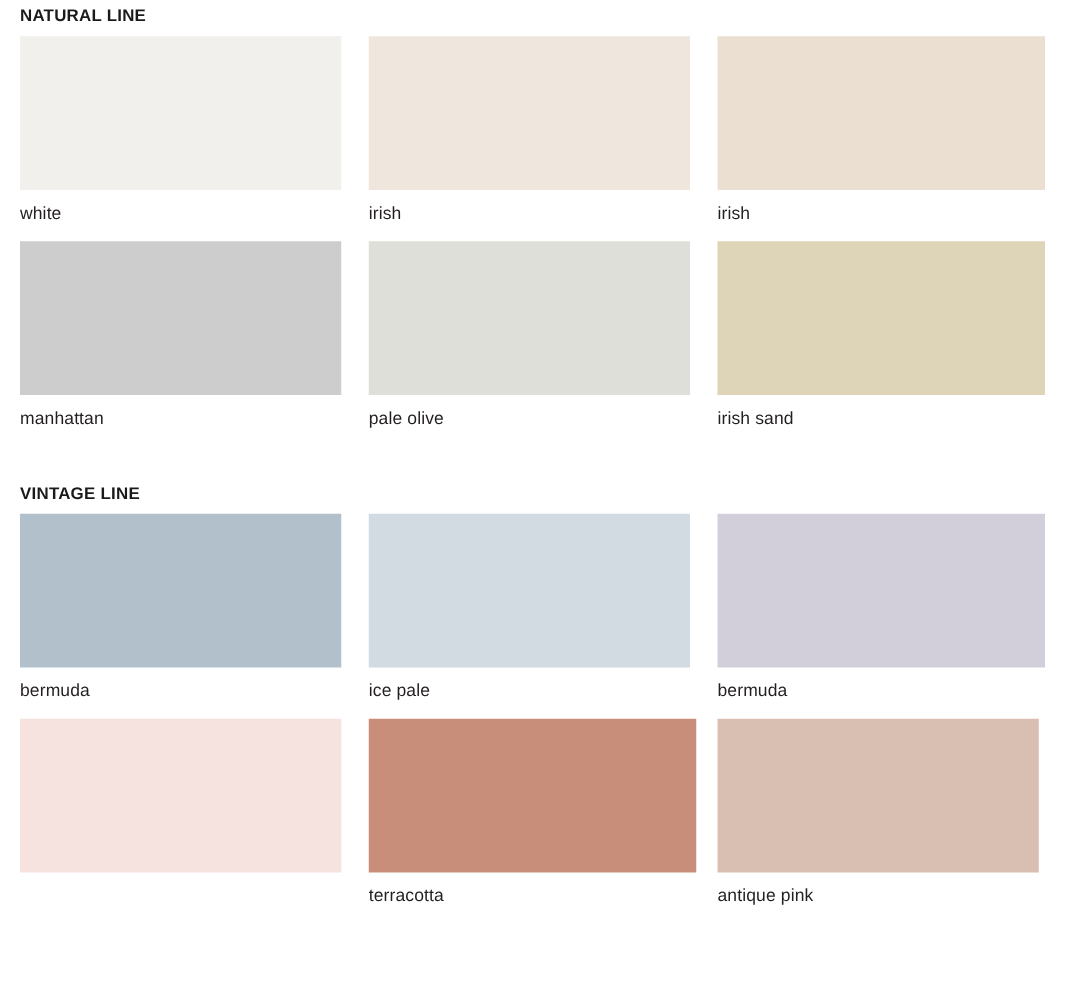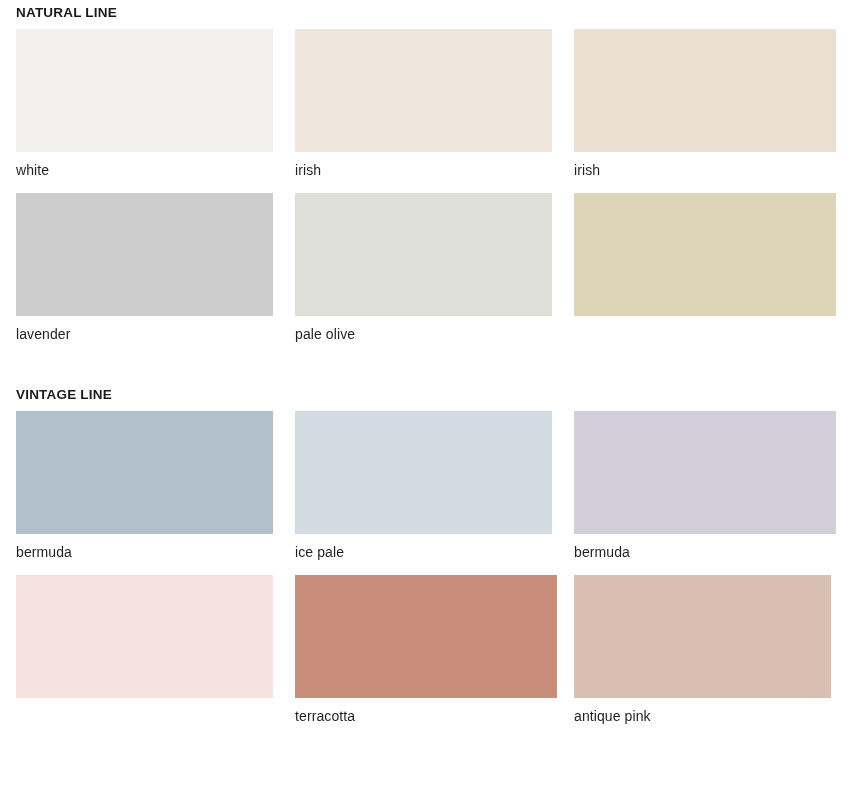--- a/index.html
+++ b/index.html
@@ -89,30 +89,31 @@
         <div class="swatch-label">irish</div>
       </div>
 
       <div class="swatch-cell col-3">
         <span class="swatch-chip" style="background-color: rgb(234, 223, 209);"></span>
         <div class="swatch-label">irish</div>
       </div>
 
       <div class="swatch-cell col-1">
         <span class="swatch-chip" style="background-color: rgb(205, 205, 205);"></span>
-        <div class="swatch-label">lavender</div>
+        <div class="swatch-label">manhattan</div>
       </div>
 
       <div class="swatch-cell col-2">
         <span class="swatch-chip" style="background-color: rgb(222, 223, 216);"></span>
         <div class="swatch-label">pale olive</div>
       </div>
 
       <div class="swatch-cell col-3">
         <span class="swatch-chip" style="background-color: rgb(222, 212, 183);"></span>
+        <div class="swatch-label">irish sand</div>
       </div>
 
     </div>
   </div>
 
   <div class="section section-vintage">
     <div class="section-title">VINTAGE LINE</div>
 
     <div class="swatch-grid">
 

